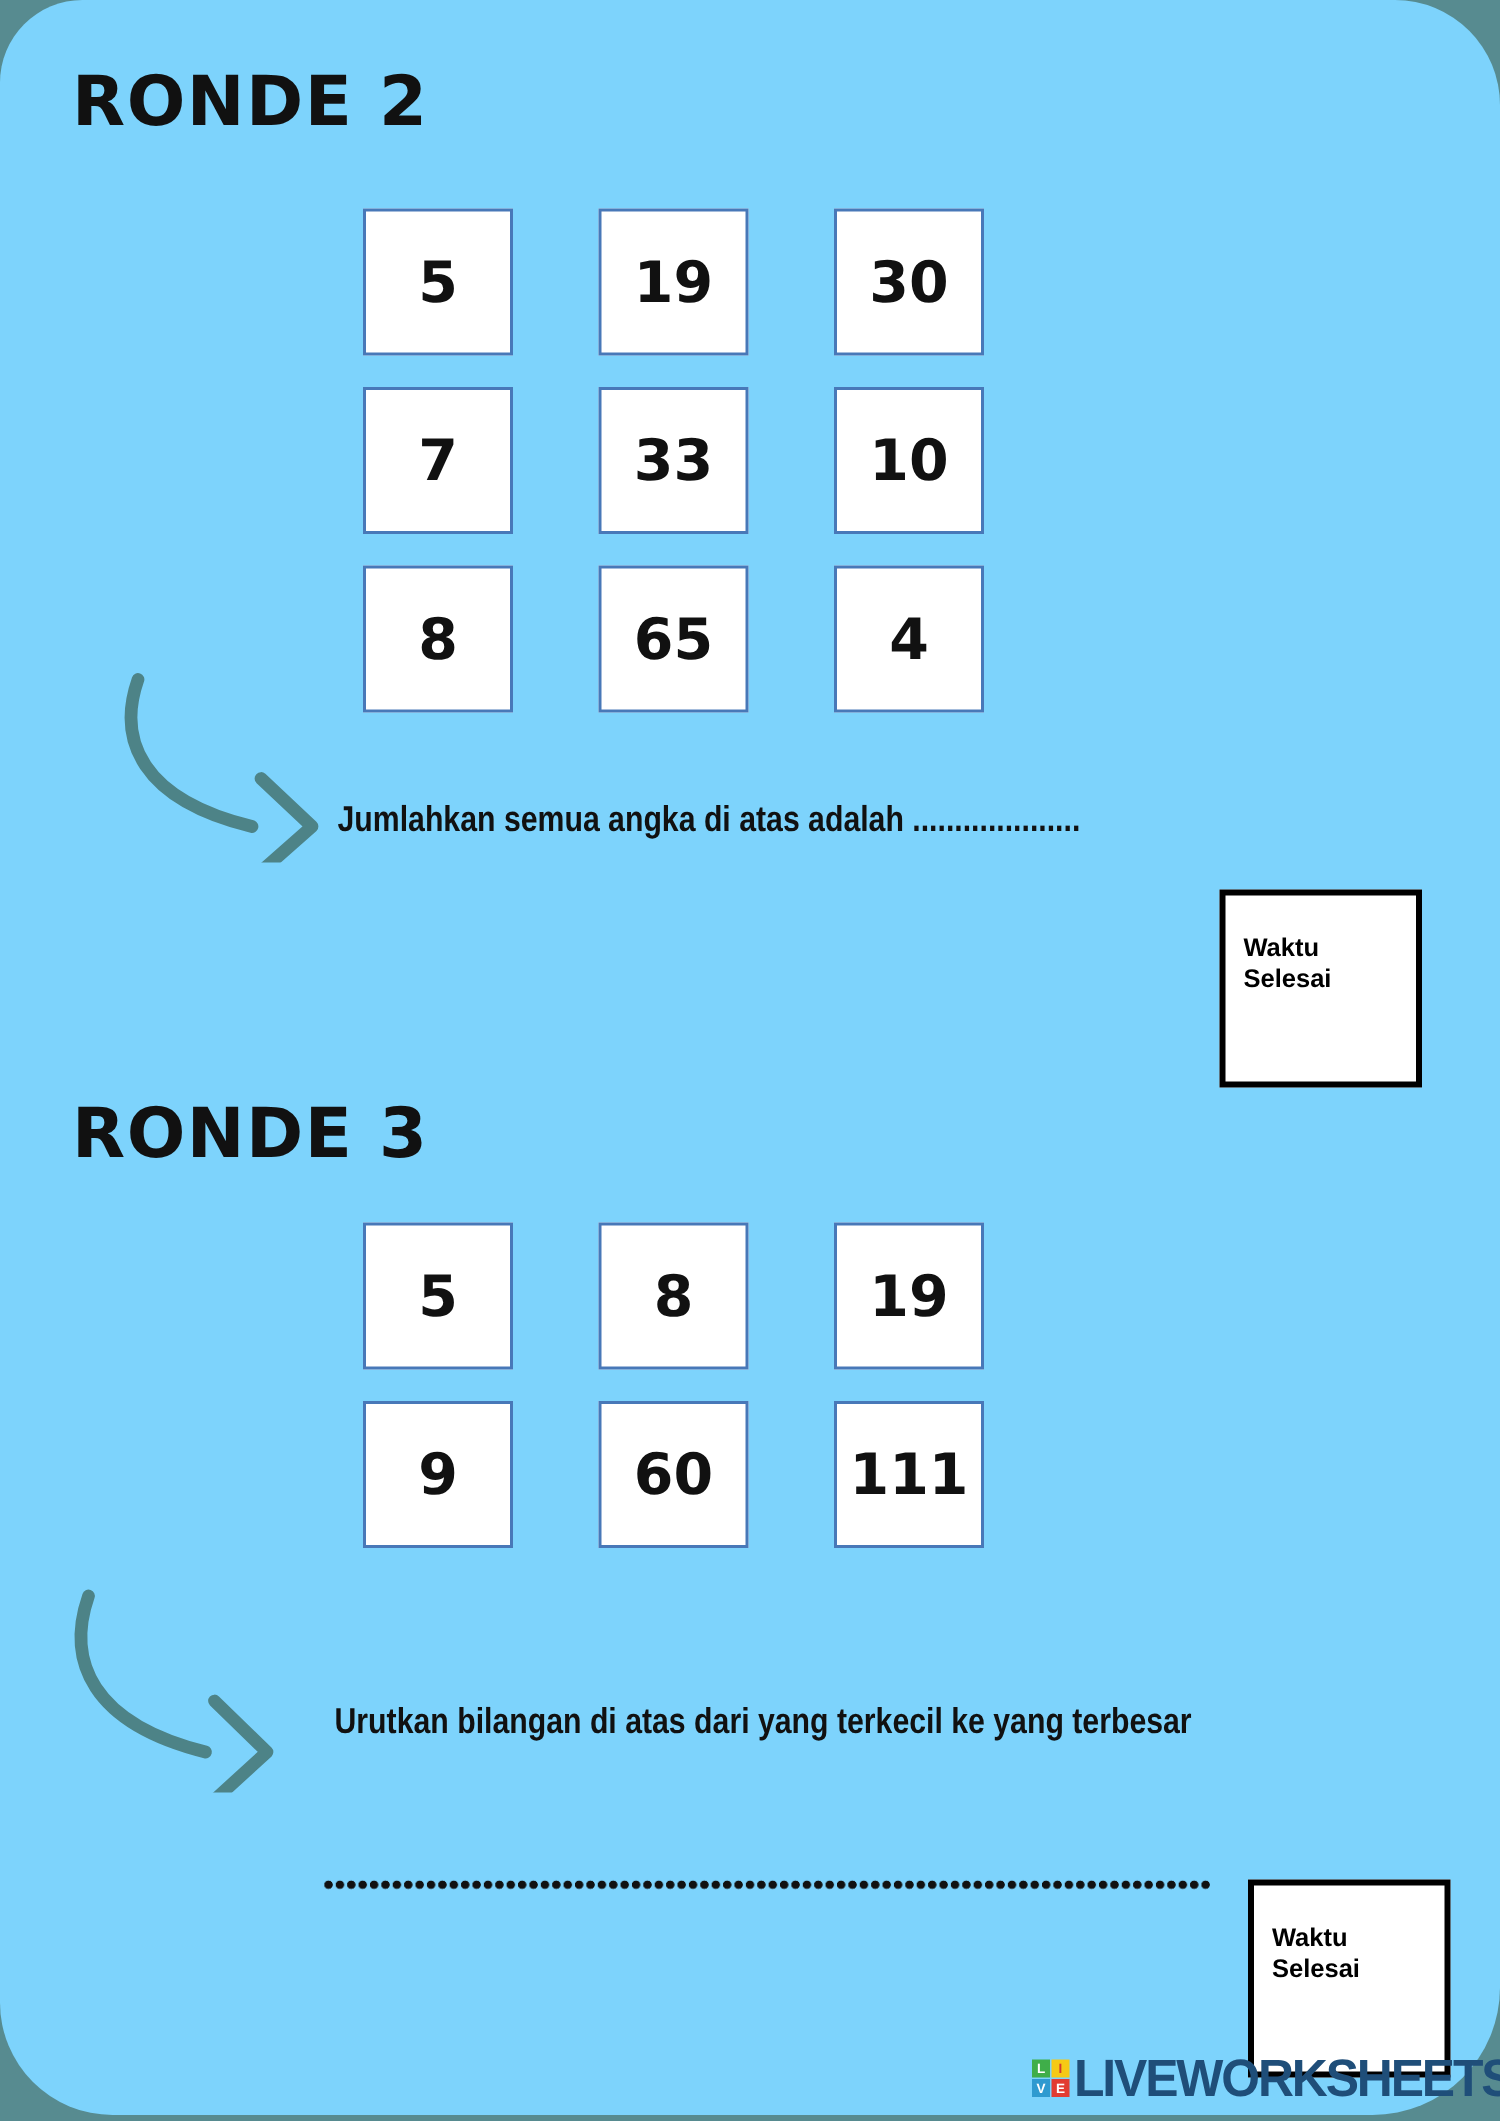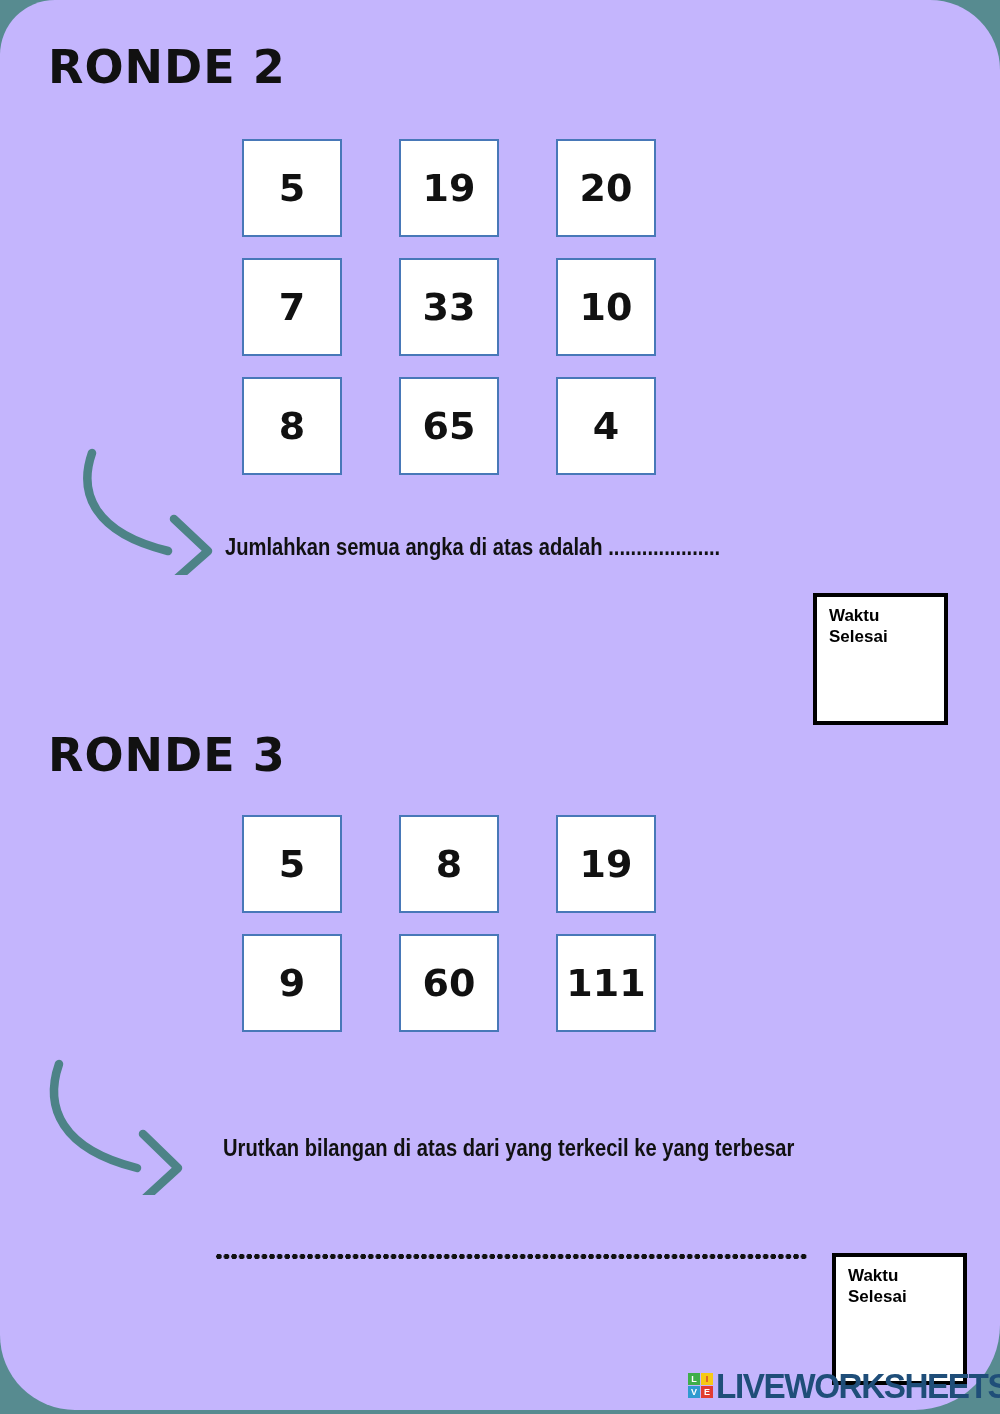--- a/index.html
+++ b/index.html
@@ -3,21 +3,21 @@
 <meta charset="utf-8">
 <style>
   html,body { margin:0; padding:0; background:#578b90; }
   .canvas {
     position:relative; width:1000px; height:1414px;
     background:#578b90; overflow:hidden;
     font-family:"DejaVu Sans", sans-serif;
   }
   .paper {
     position:absolute; left:0; top:0; right:0; bottom:4px;
-    background:#c4b5fd;
+    background:#7dd3fc;
     border-radius:55px 70px 85px 75px;
   }
   .heading {
     position:absolute; margin:0; color:#111;
     font-family:"DejaVu Sans", sans-serif;
     font-weight:bold; font-size:46px; letter-spacing:1px;
   }
   .h-r2 { left:48px; top:40px; }
   .h-r3 { left:48px; top:728px; }
 
@@ -56,21 +56,21 @@
   .i1 { left:225px; top:533px; }
   .i2 { left:223px; top:1126px; white-space:normal; width:700px; line-height:1.8; }
 
   .waktu {
     position:absolute; width:135px; height:132px;
     box-sizing:border-box; border:4px solid #000; background:#fff;
   }
   .w1 { left:813px; top:593px; }
   .w2 { left:832px; top:1253px; }
   .waktu .lbl {
-    margin:8px 0 0 12px; color:#000;
+    margin:24px 0 0 12px; color:#000;
     font-family:"Liberation Sans", sans-serif;
     font-weight:bold; font-size:17px; line-height:1.25;
     white-space:pre-line;
   }
 
   .dots {
     position:absolute; left:215px; top:1252px; width:592px; height:9px;
     background-image:radial-gradient(circle at 4px 4.5px, #111 2.6px, rgba(0,0,0,0) 3px);
     background-size:7.6px 9px; background-repeat:repeat-x;
   }
@@ -109,21 +109,21 @@
     <h1 class="heading h-r2">RONDE 2</h1>
 
     <div class="num-grid g1">
       <div class="cell">
           <span>5</span>
         </div>
       <div class="cell">
           <span>19</span>
         </div>
       <div class="cell">
-          <span>20</span>
+          <span>30</span>
         </div>
       <div class="cell">
           <span>7</span>
         </div>
       <div class="cell">
           <span>33</span>
         </div>
       <div class="cell">
           <span>10</span>
         </div>

